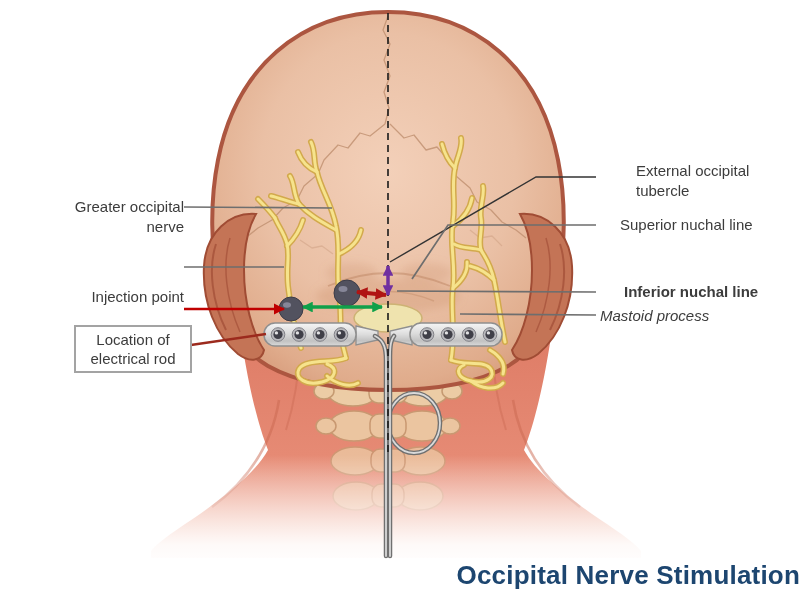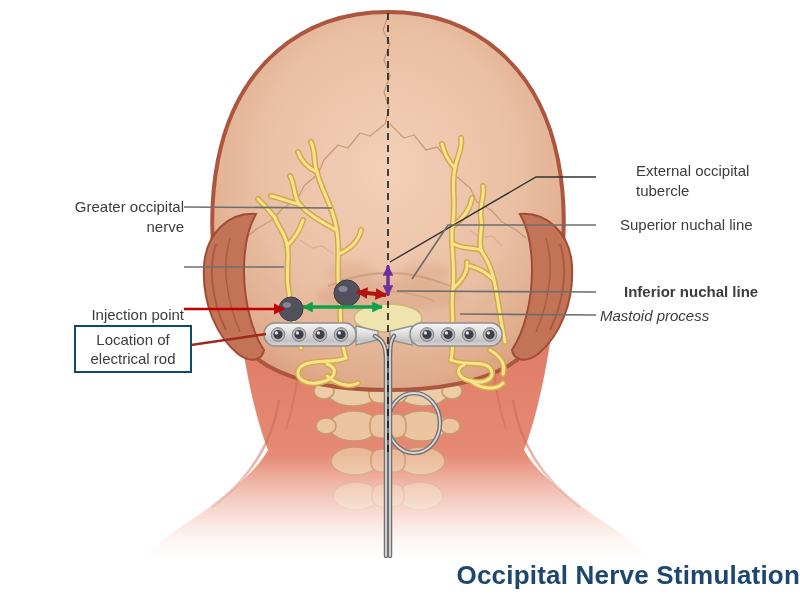--- a/index.html
+++ b/index.html
@@ -3,22 +3,22 @@
 <meta charset="utf-8">
 <style>
   html,body{margin:0;padding:0;background:#fff;}
   #stage{position:relative;width:800px;height:600px;background:#fff;overflow:hidden;
          font-family:"Liberation Sans",sans-serif;}
   #stage svg{position:absolute;left:0;top:0;}
   .lbl{position:absolute;font-size:15px;line-height:20px;color:#3C3C3C;}
   .lbl-right{text-align:right;}
   #lbl-greater{left:54px;top:197px;width:130px;}
   #lbl-lesser{left:64px;top:250px;width:120px;}
-  #lbl-injection{left:38px;top:305px;width:146px;}
-  #rod-box{position:absolute;left:74px;top:325px;width:112px;border:2px solid #0c4a6e;
+  #lbl-injection{left:38px;top:287px;width:146px;}
+  #rod-box{position:absolute;left:74px;top:325px;width:112px;border:2px solid #a3a3a3;
            background:#fff;text-align:center;font-size:15px;line-height:19px;color:#3C3C3C;
            padding:3px 1px;}
   #lbl-tubercle{left:600px;top:161px;width:150px;margin-left:36px;}
   #lbl-superior{left:600px;top:215px;width:175px;margin-left:20px;}
   #lbl-inferior{left:624px;top:282px;width:175px;font-weight:bold;}
   #lbl-mastoid{left:600px;top:306px;width:175px;font-style:italic;}
   #fig-title{position:absolute;left:0;top:560px;width:800px;text-align:right;
              font-size:26px;font-weight:bold;color:#1D4670;letter-spacing:.2px;}
 </style>
 </head>

